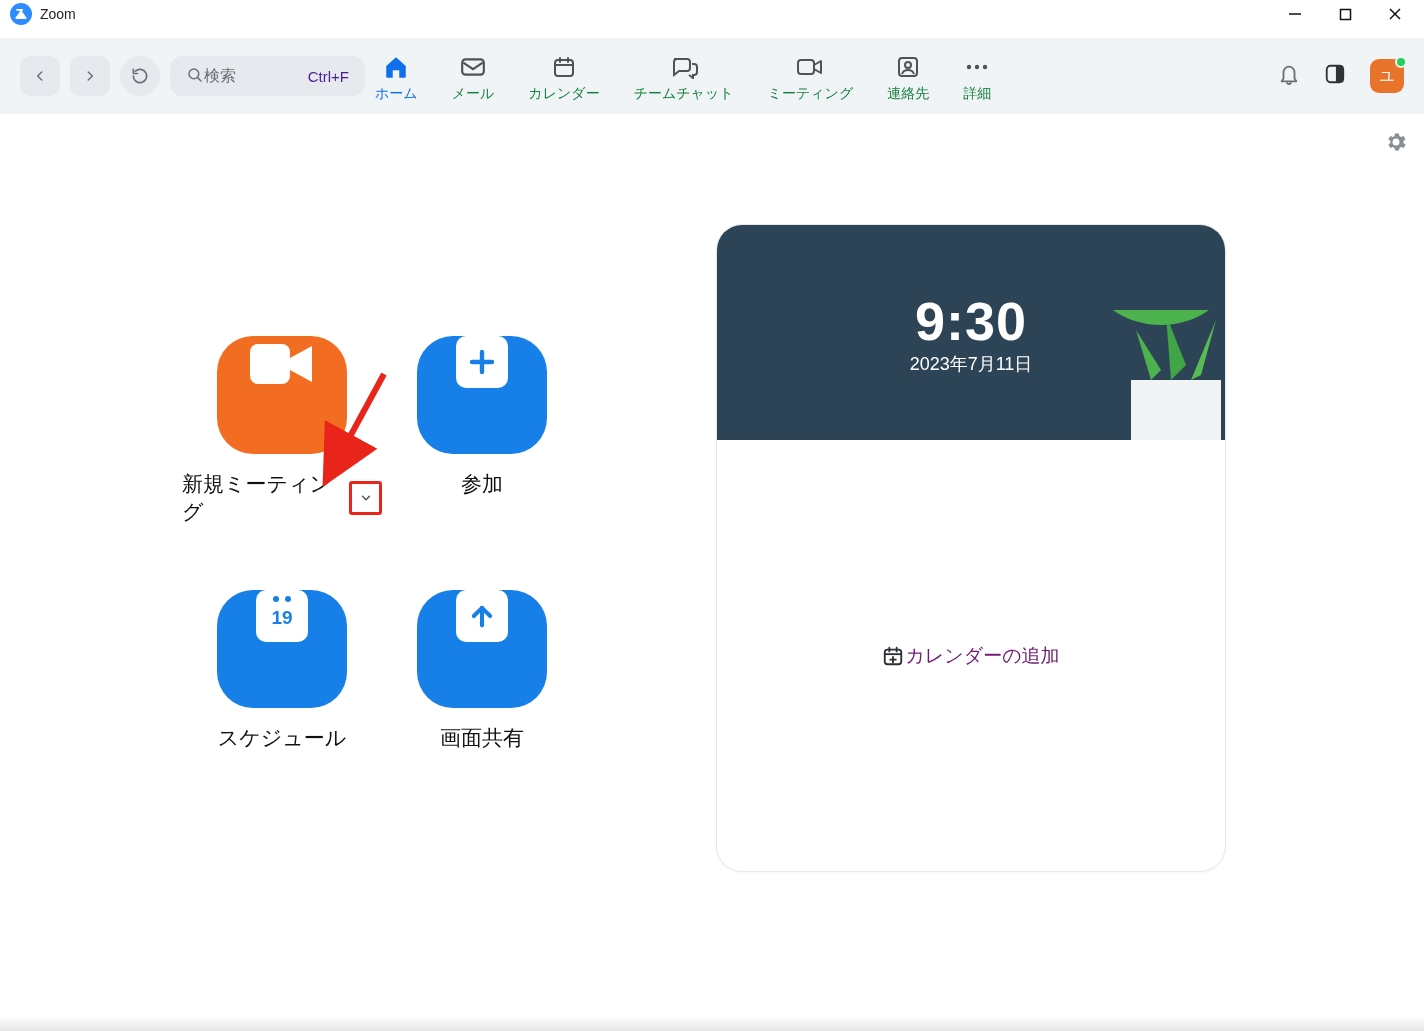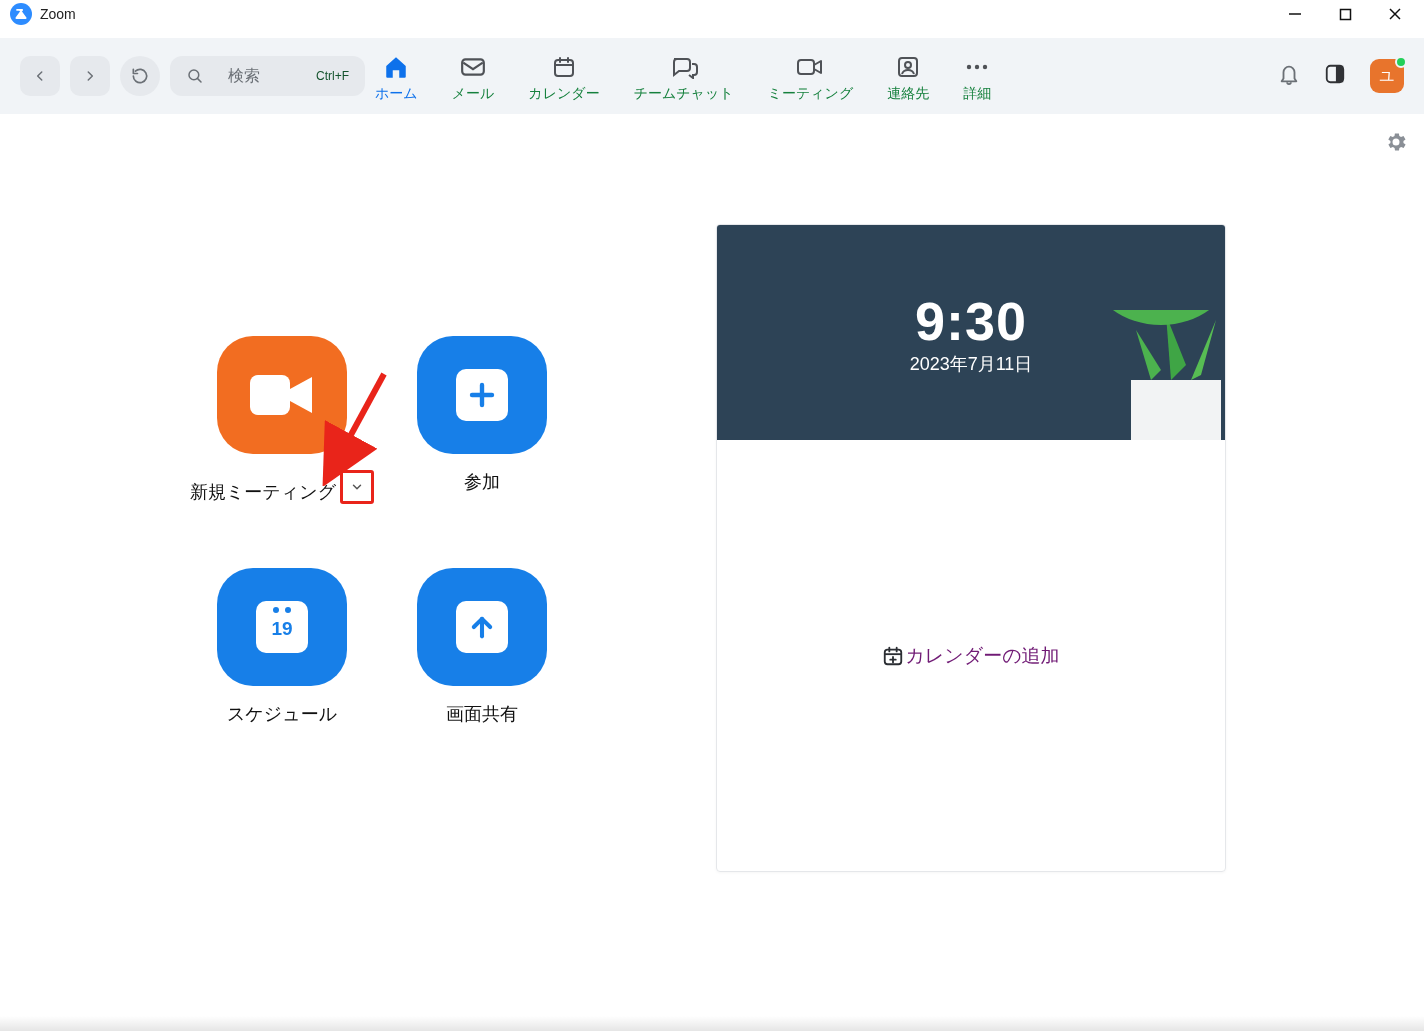--- a/index.html
+++ b/index.html
@@ -11,53 +11,53 @@
 .zoom-logo{width:22px;height:22px;border-radius:50%;background:#2D8CFF;display:flex;align-items:center;justify-content:center;color:#fff;font-weight:700;font-size:15px}
 .titlebar-title{font-size:14px;color:#222}
 .win-controls{display:flex}
 .win-btn{width:50px;height:38px;display:flex;align-items:center;justify-content:center;color:#111}
 
 
 .toolbar{height:76px;background:#F1F4F7;display:flex;align-items:center;padding:0 20px;gap:10px}
 .hist-btn{width:40px;height:40px;border-radius:10px;background:#E6E9ED;display:flex;align-items:center;justify-content:center;color:#6b7076}
 .hist-btn.round{border-radius:20px}
 .search-box{height:40px;border-radius:12px;background:#E6E9ED;display:flex;align-items:center;padding:0 16px;gap:10px;color:#6b7076;font-size:16px;width:195px;justify-content:space-between}
-.search-left{display:flex;align-items:center;gap:24px}
-.search-shortcut{font-size:12px;color:#14532d}
+.search-left{display:flex;align-items:flex-start;gap:0}
+.search-shortcut{font-size:15px;color:#4c1d95}
 .nav{display:flex;gap:34px;}
 .nav-item{display:flex;flex-direction:column;align-items:center;gap:4px;color:#15803d;position:relative;padding-top:4px}
 .nav-item.active{color:#0E71EB}
 .nav-item .ico{width:28px;height:28px;display:flex;align-items:center;justify-content:center}
 .nav-item .lbl{font-size:14px}
 .toolbar-right{margin-left:auto;display:flex;align-items:center;gap:24px}
 .notif-btn{color:#6b7076}
 .panel-btn{color:#303236}
 .avatar{width:34px;height:34px;border-radius:9px;background:#E8742C;display:flex;align-items:center;justify-content:center;color:#fff;font-size:15px;position:relative}
 .presence{position:absolute;top:-3px;right:-3px;width:12px;height:12px;border-radius:50%;background:#23D059;border:2px solid #F1F4F7}
 
 
 .content{position:relative;height:calc(1031px - 38px - 76px - 15px);background:#fff}
 .settings-cog{position:absolute;top:16px;right:16px;color:#8a8f96}
 
 
 .tiles{position:absolute;left:182px;top:222px;display:grid;grid-template-columns:200px 200px;grid-template-rows:auto auto;row-gap:64px;column-gap:0}
 .tile-wrap{display:flex;flex-direction:column;align-items:center;gap:16px}
-.tile{width:130px;height:118px;border-radius:36px;display:flex;align-items:center;justify-content:center;color:#fff}
+.tile{width:130px;height:118px;border-radius:36px;display:flex;justify-content:center;color:#fff}
 .tile.orange{background:#F26D21}
 .tile.blue{background:#177FE8}
 .inner-square{width:52px;height:52px;border-radius:10px;background:#fff;display:flex;align-items:center;justify-content:center;color:#177FE8}
-.tile-label-row{display:flex;align-items:flex-end;color:#111;font-size:18px;gap:4px}
+.tile-label-row{display:flex;align-items:center;color:#111;font-size:21px;gap:4px}
 .chevron-box{width:34px;height:34px;border:3px solid #E9241A;border-radius:3px;display:flex;align-items:center;justify-content:center;color:#555;font-size:14px}
 .schedule-num{color:#177FE8;font-weight:700;font-size:19px;margin-top:3px}
 
 
 .arrow{position:absolute;left:316px;top:252px;pointer-events:none}
 
 
-.card{position:absolute;left:716px;top:110px;width:510px;height:648px;border:1px solid #E5E7EA;border-radius:4px;overflow:hidden;display:flex;flex-direction:column;box-shadow:0 1px 3px rgba(0,0,0,.04)}
+.card{position:absolute;left:716px;top:110px;width:510px;height:648px;border:1px solid #E5E7EA;border-radius:26px;overflow:hidden;display:flex;flex-direction:column;box-shadow:0 1px 3px rgba(0,0,0,.04)}
 .card-hero{height:215px;background:#2D4356;position:relative;display:flex;flex-direction:column;align-items:center;justify-content:center;color:#fff}
 .plant-pot{position:absolute;right:-6px;bottom:0;width:130px;height:130px}
 .hero-time{font-size:54px;font-weight:600;letter-spacing:1px}
 .hero-date{font-size:18px;font-weight:400}
 .card-body{flex:1;display:flex;align-items:center;justify-content:center;gap:1px;color:#701a75;font-size:19px}
 
 
 .bottom-scrim{position:absolute;left:0;right:0;bottom:0;height:15px;background:linear-gradient(to top,rgba(0,0,0,.10),rgba(0,0,0,0))}
 </style>
 </head>

